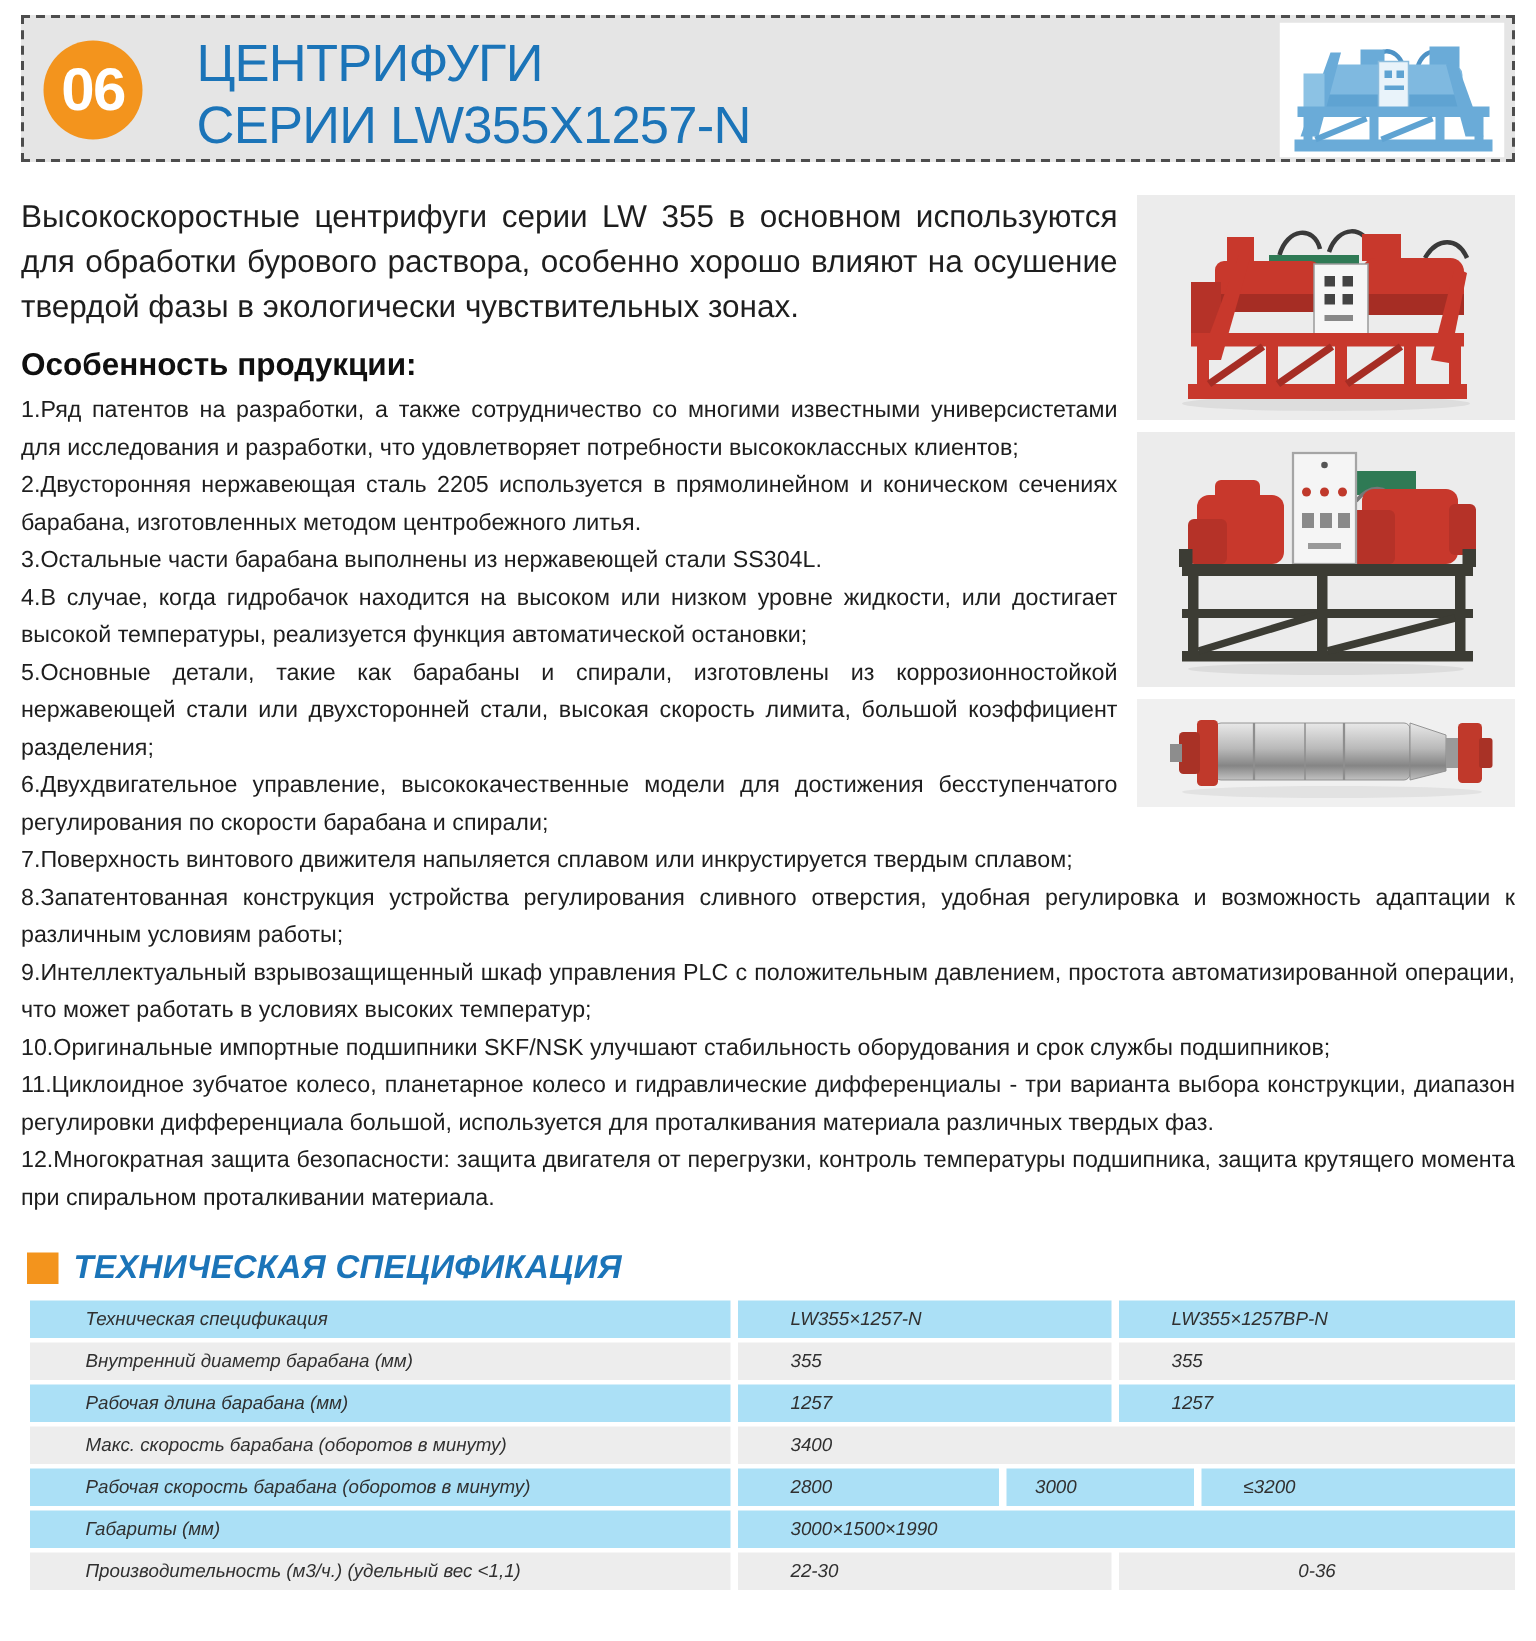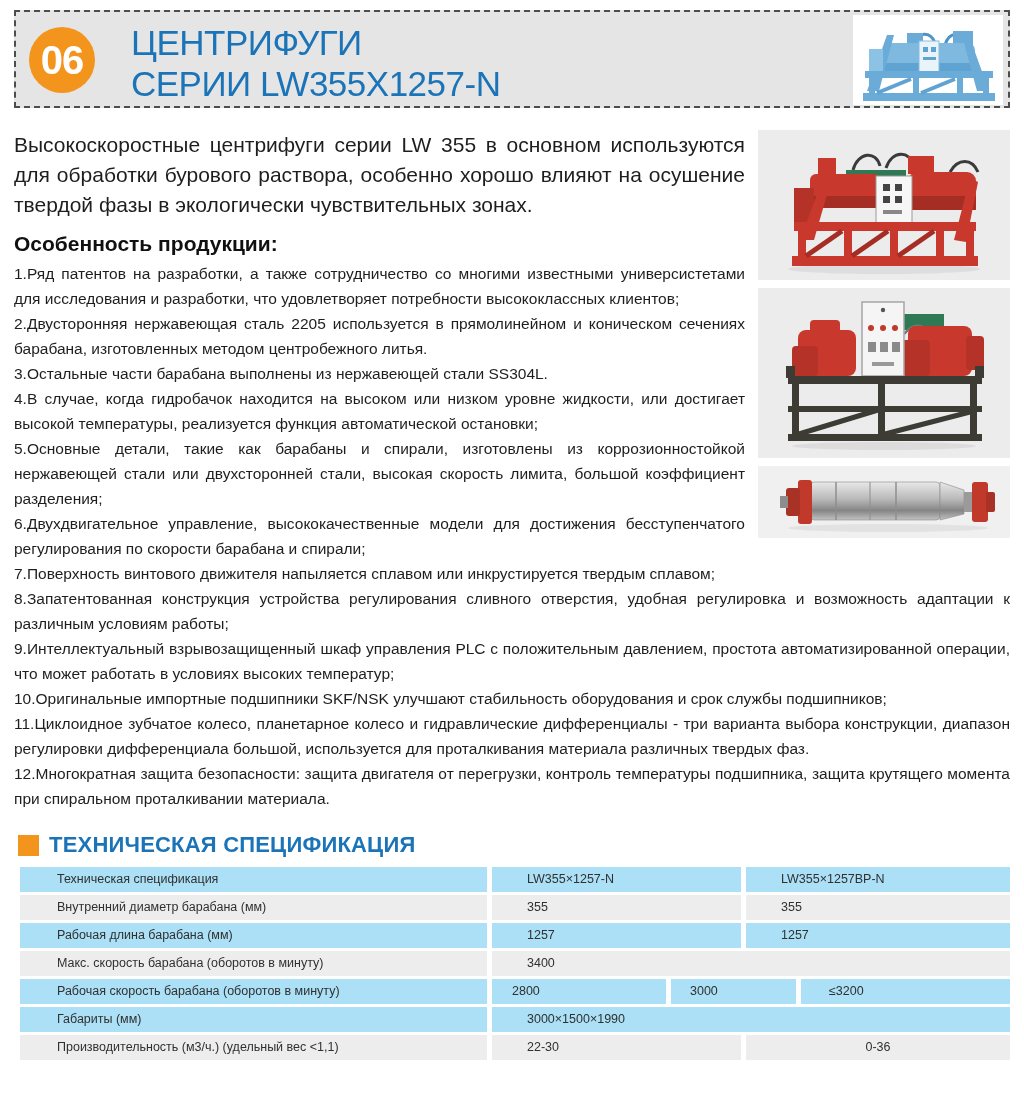--- a/index.html
+++ b/index.html
@@ -26,34 +26,34 @@
 
   
   .content{margin:22px 14px 0 14px;}
   .img-col{float:right;width:252px;margin-left:13px;}
   .fig{margin:0 0 8px 0;line-height:0;}
   .intro{margin:0;font-size:21px;line-height:30px;text-align:justify;}
   .features-heading{margin:12px 0 5px 0;font-size:21px;font-weight:bold;color:#101010;}
   .feat-item{margin:0;font-size:15.5px;line-height:25px;text-align:justify;}
 
   
-  .spec-section{margin:22px 14px 0 14px;}
+  .spec-section{margin:22px 14px 0 14px;font-style:italic;}
   .spec-head{display:flex;align-items:center;margin-left:4px;height:24px;}
   .sq{width:21px;height:21px;background:#F3941D;margin-right:10px;flex:0 0 auto;}
   .spec-title{color:#1B74B8;font-size:22px;font-weight:bold;letter-spacing:0.2px;white-space:nowrap;}
 
   .spec-table{margin:10px 0 0 6px;}
   .t-row{display:flex;height:25px;margin-bottom:3px;font-size:12.5px;color:#303030;}
   .cell{line-height:25px;white-space:nowrap;box-sizing:border-box;overflow:hidden;}
   .c-label{width:467px;padding-left:37px;margin-right:5px;}
   .c-v1{width:249px;padding-left:35px;margin-right:5px;}
   .c-v2{flex:1;padding-left:35px;}
   .c-v2.center{text-align:center;padding-left:0;}
   .c-merged{flex:1;padding-left:35px;}
-  .c-ta{width:174px;padding-left:20px;margin-right:5px;}
+  .c-ta{width:174px;padding-left:35px;margin-right:5px;}
   .c-tb{width:125px;padding-left:19px;margin-right:5px;}
   .c-tc{flex:1;padding-left:28px;}
   .blue{background:#ABE0F6;}
   .gray{background:#EDEDED;}
 </style>
 </head>
 <body>
 
 <div class="header-box">
   <div class="num-circle">

